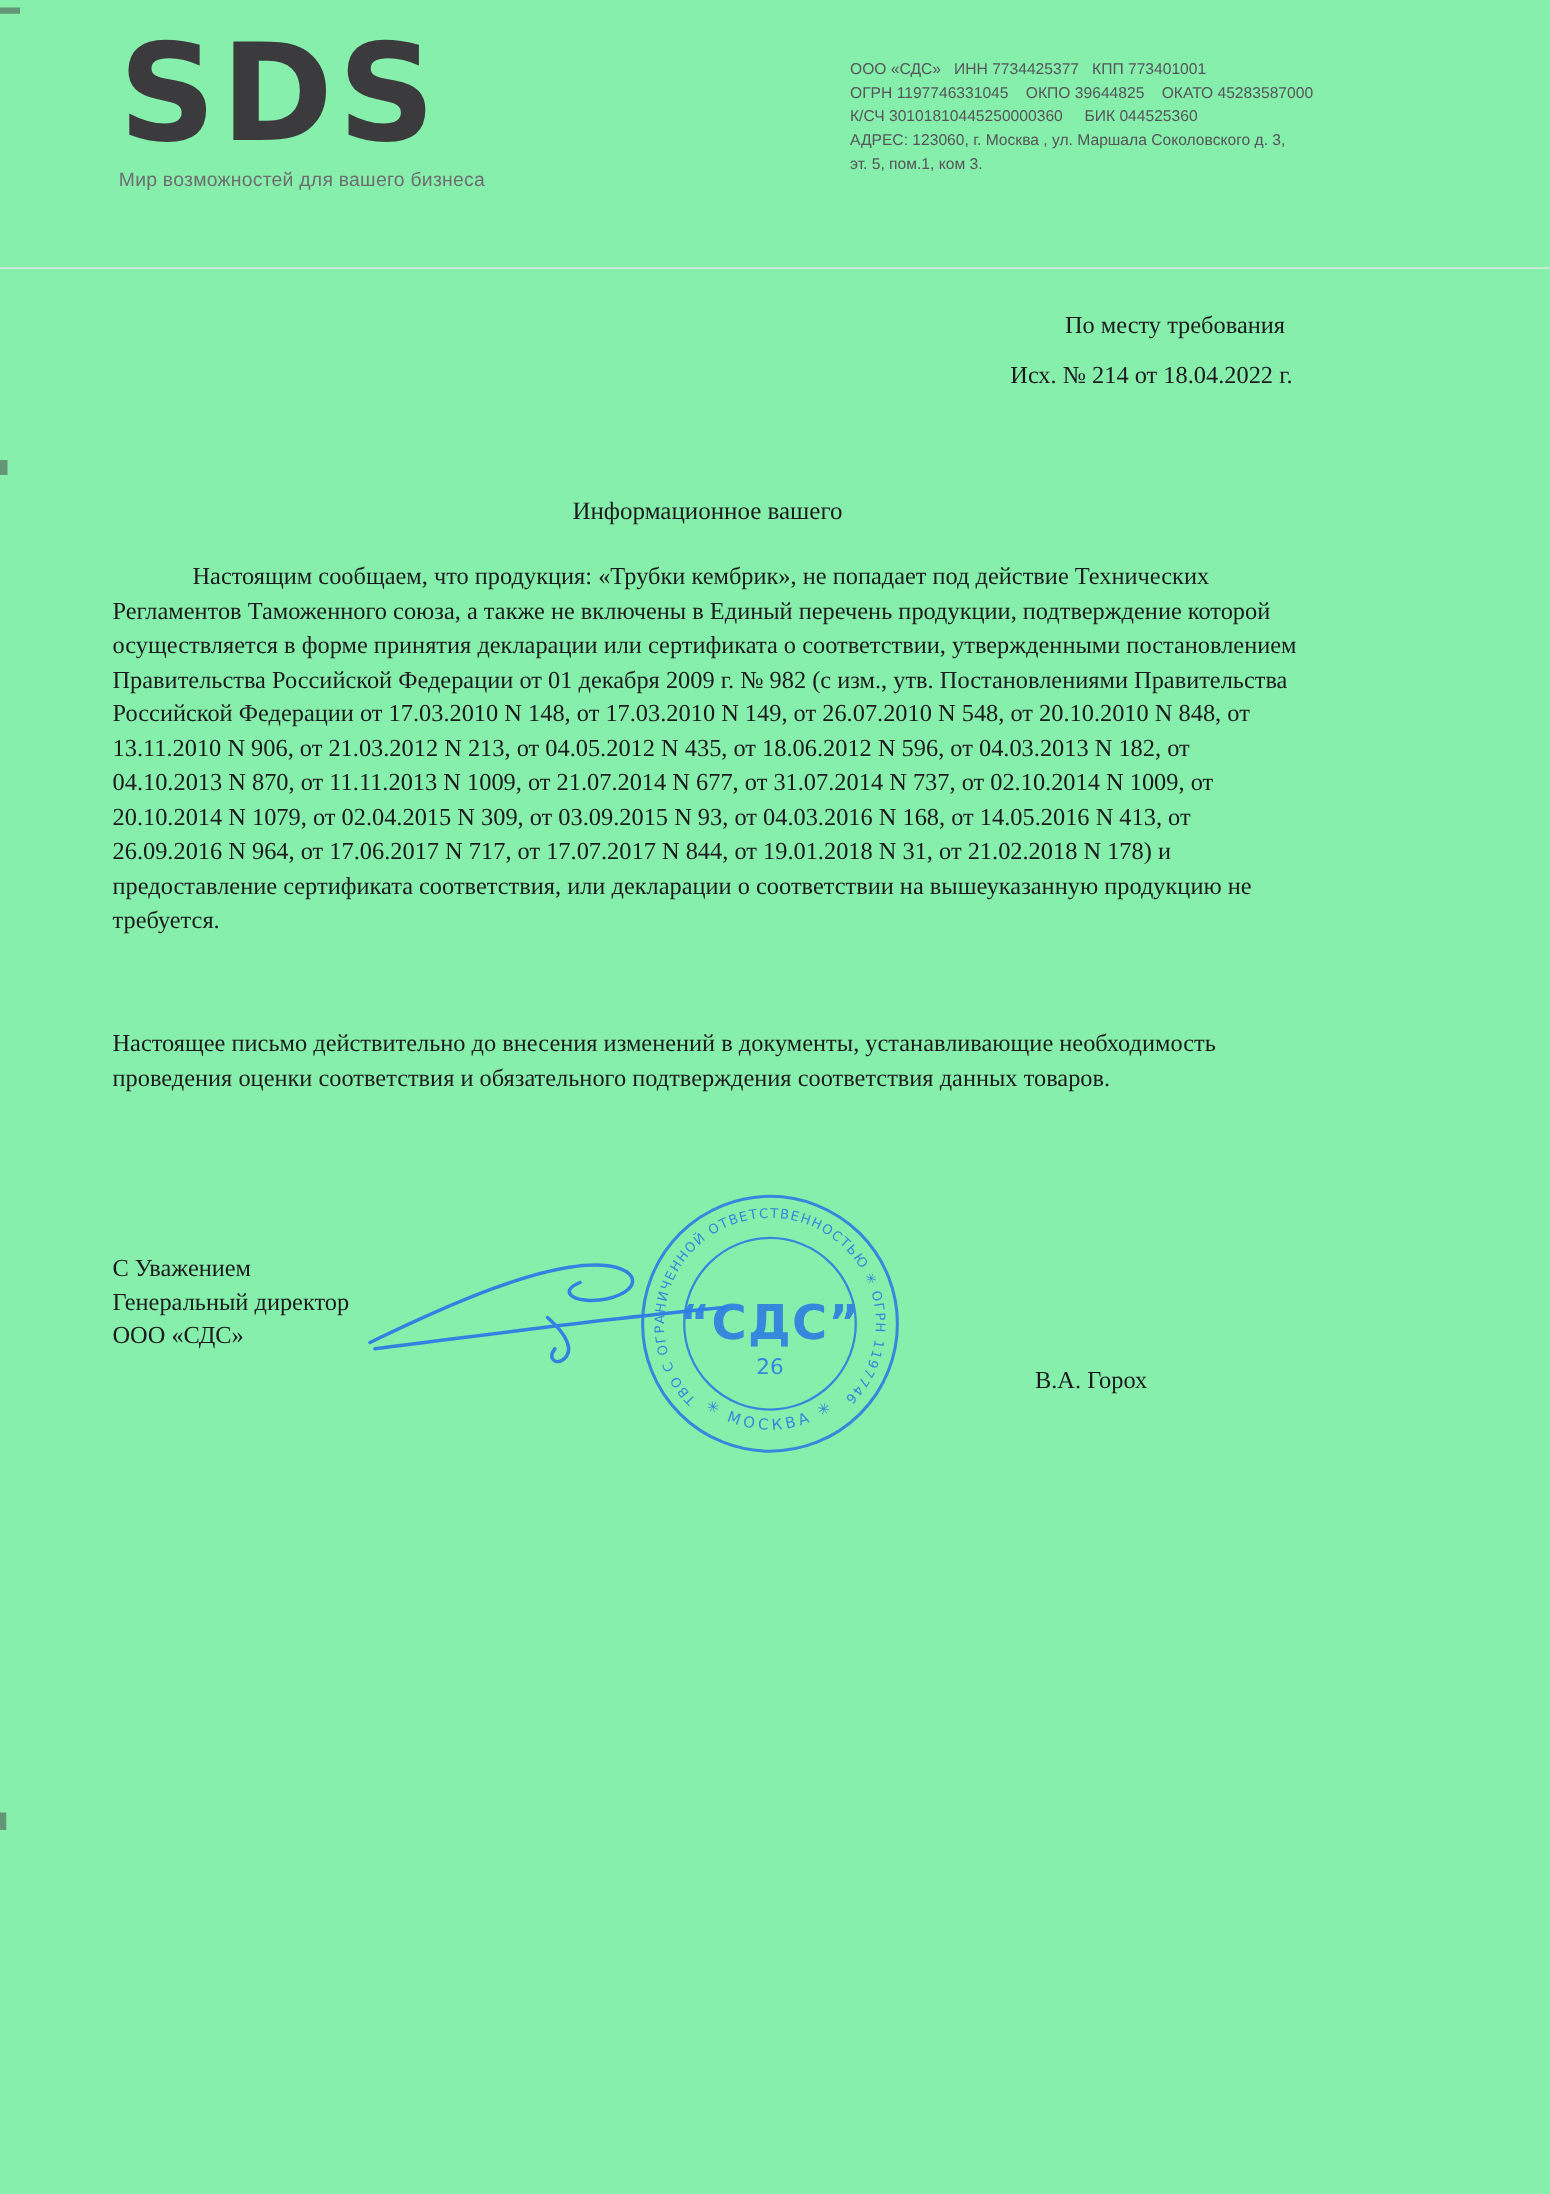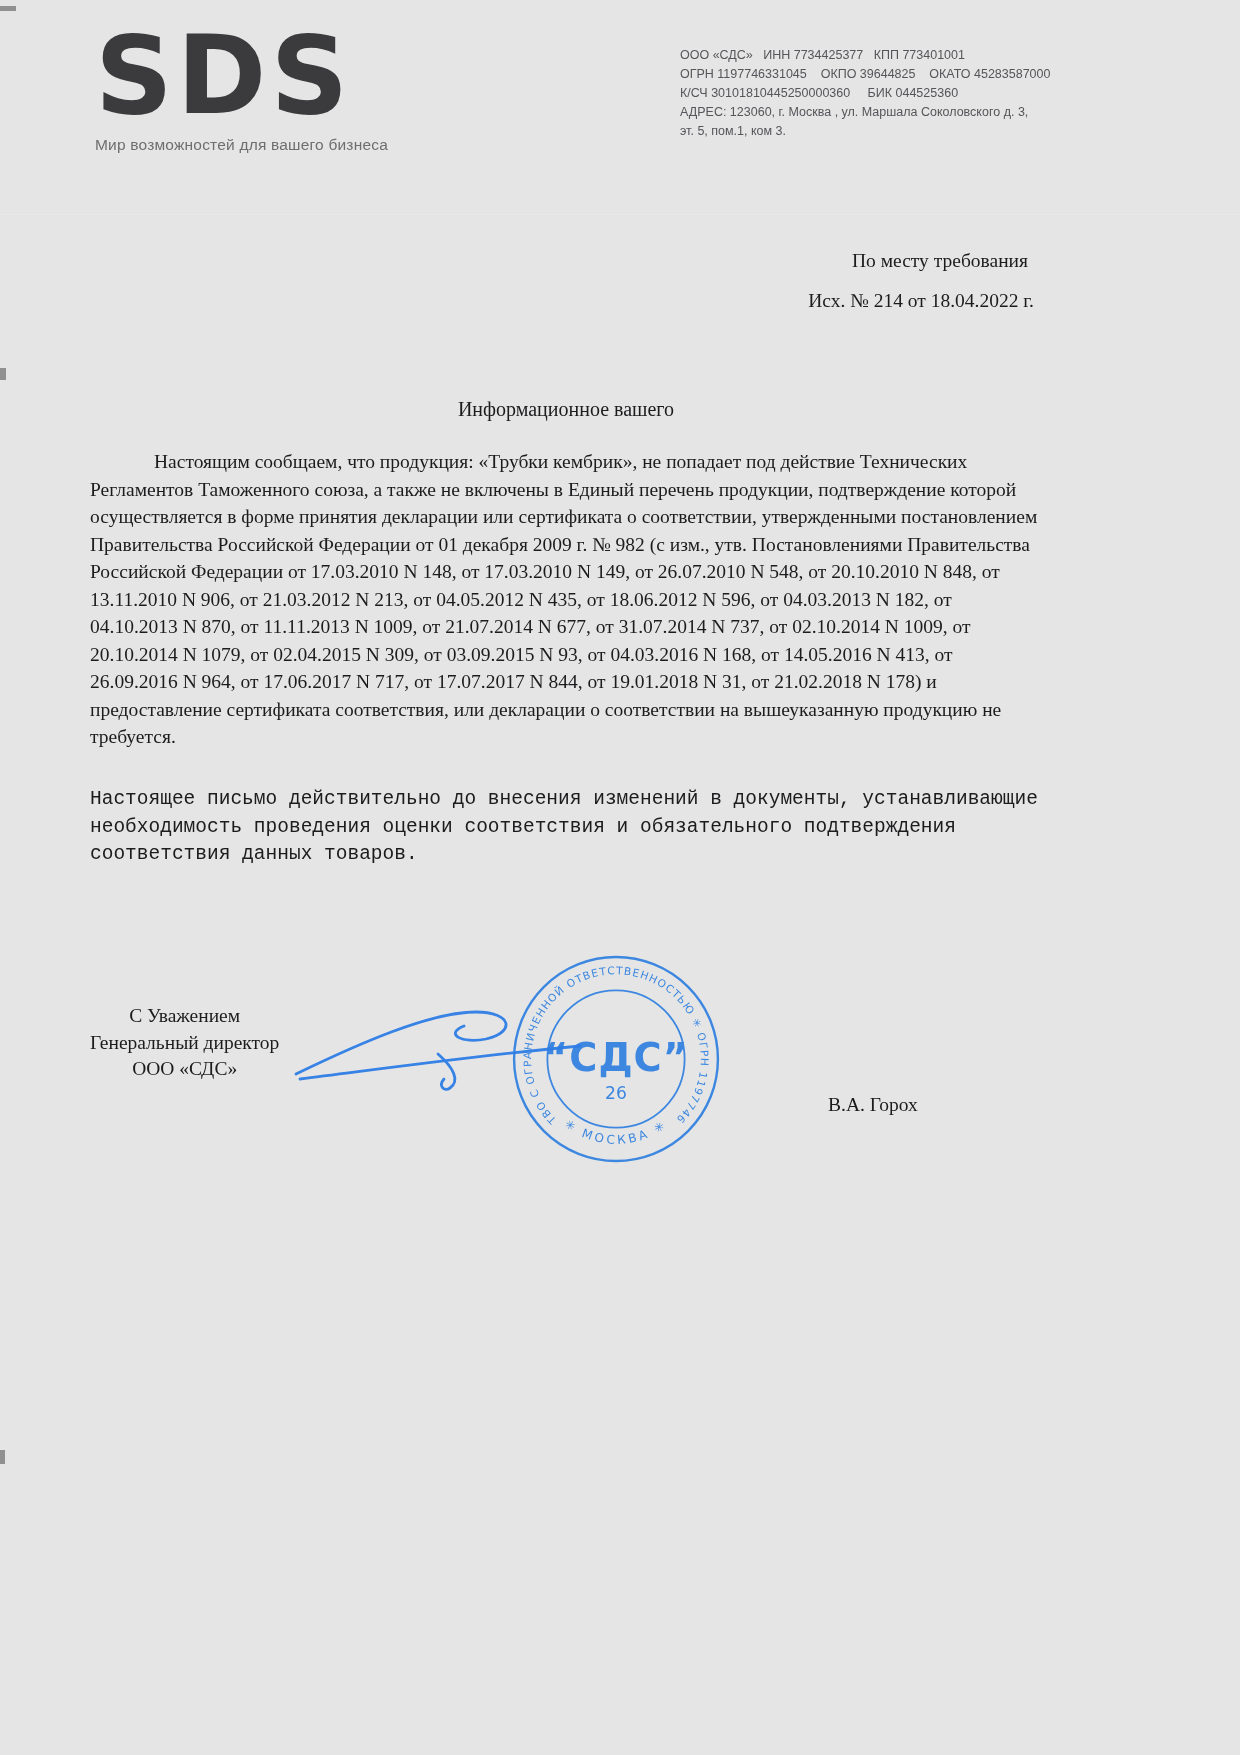--- a/index.html
+++ b/index.html
@@ -1,21 +1,21 @@
 <!DOCTYPE html>
 <html><head>
 <meta charset="utf-8">
 <style>
   * { margin:0; padding:0; box-sizing:border-box; }
   html,body { background:#9a9a9a; }
   .page {
     position:relative;
     width:1240px; height:1755px;
     margin:0 auto;
-    background:#e5e5e5;
+    background:#86efac;
     overflow:hidden;
     font-family:"Liberation Serif", serif;
     color:#1c1c1e;
   }
 
   
   .logo-block { position:absolute; left:95px; top:22px; }
   .logo-text {
     font-family:"DejaVu Sans", sans-serif;
     font-weight:800;
@@ -56,26 +56,26 @@
     font-size:19.5px;
   }
 
   
   .doc-title {
     position:absolute; left:90px; top:398px; width:952px;
     text-align:center; font-size:20px;
   }
   .para { position:absolute; left:90px; width:952px; font-size:19.5px; line-height:27.5px; }
   .para-1 { top:448px; text-indent:64px; }
-  .para-2 { top:786px;font-family:Liberation Mono, monospace; }
+  .para-2 { top:822px; }
 
   
   .sign-block {
     position:absolute; left:90px; top:1003px;
-    font-size:19.5px; line-height:26.5px;text-align:center;
+    font-size:19.5px; line-height:26.5px;
   }
   .signer-name {
     position:absolute; left:828px; top:1094px; font-size:19.5px;
   }
   .stamp-svg { position:absolute; left:505px; top:948px; width:222px; height:222px; opacity:.92; }
   .signature-svg { position:absolute; left:278px; top:982px; width:330px; height:125px; }
 </style>
 </head>
 <body>
 

